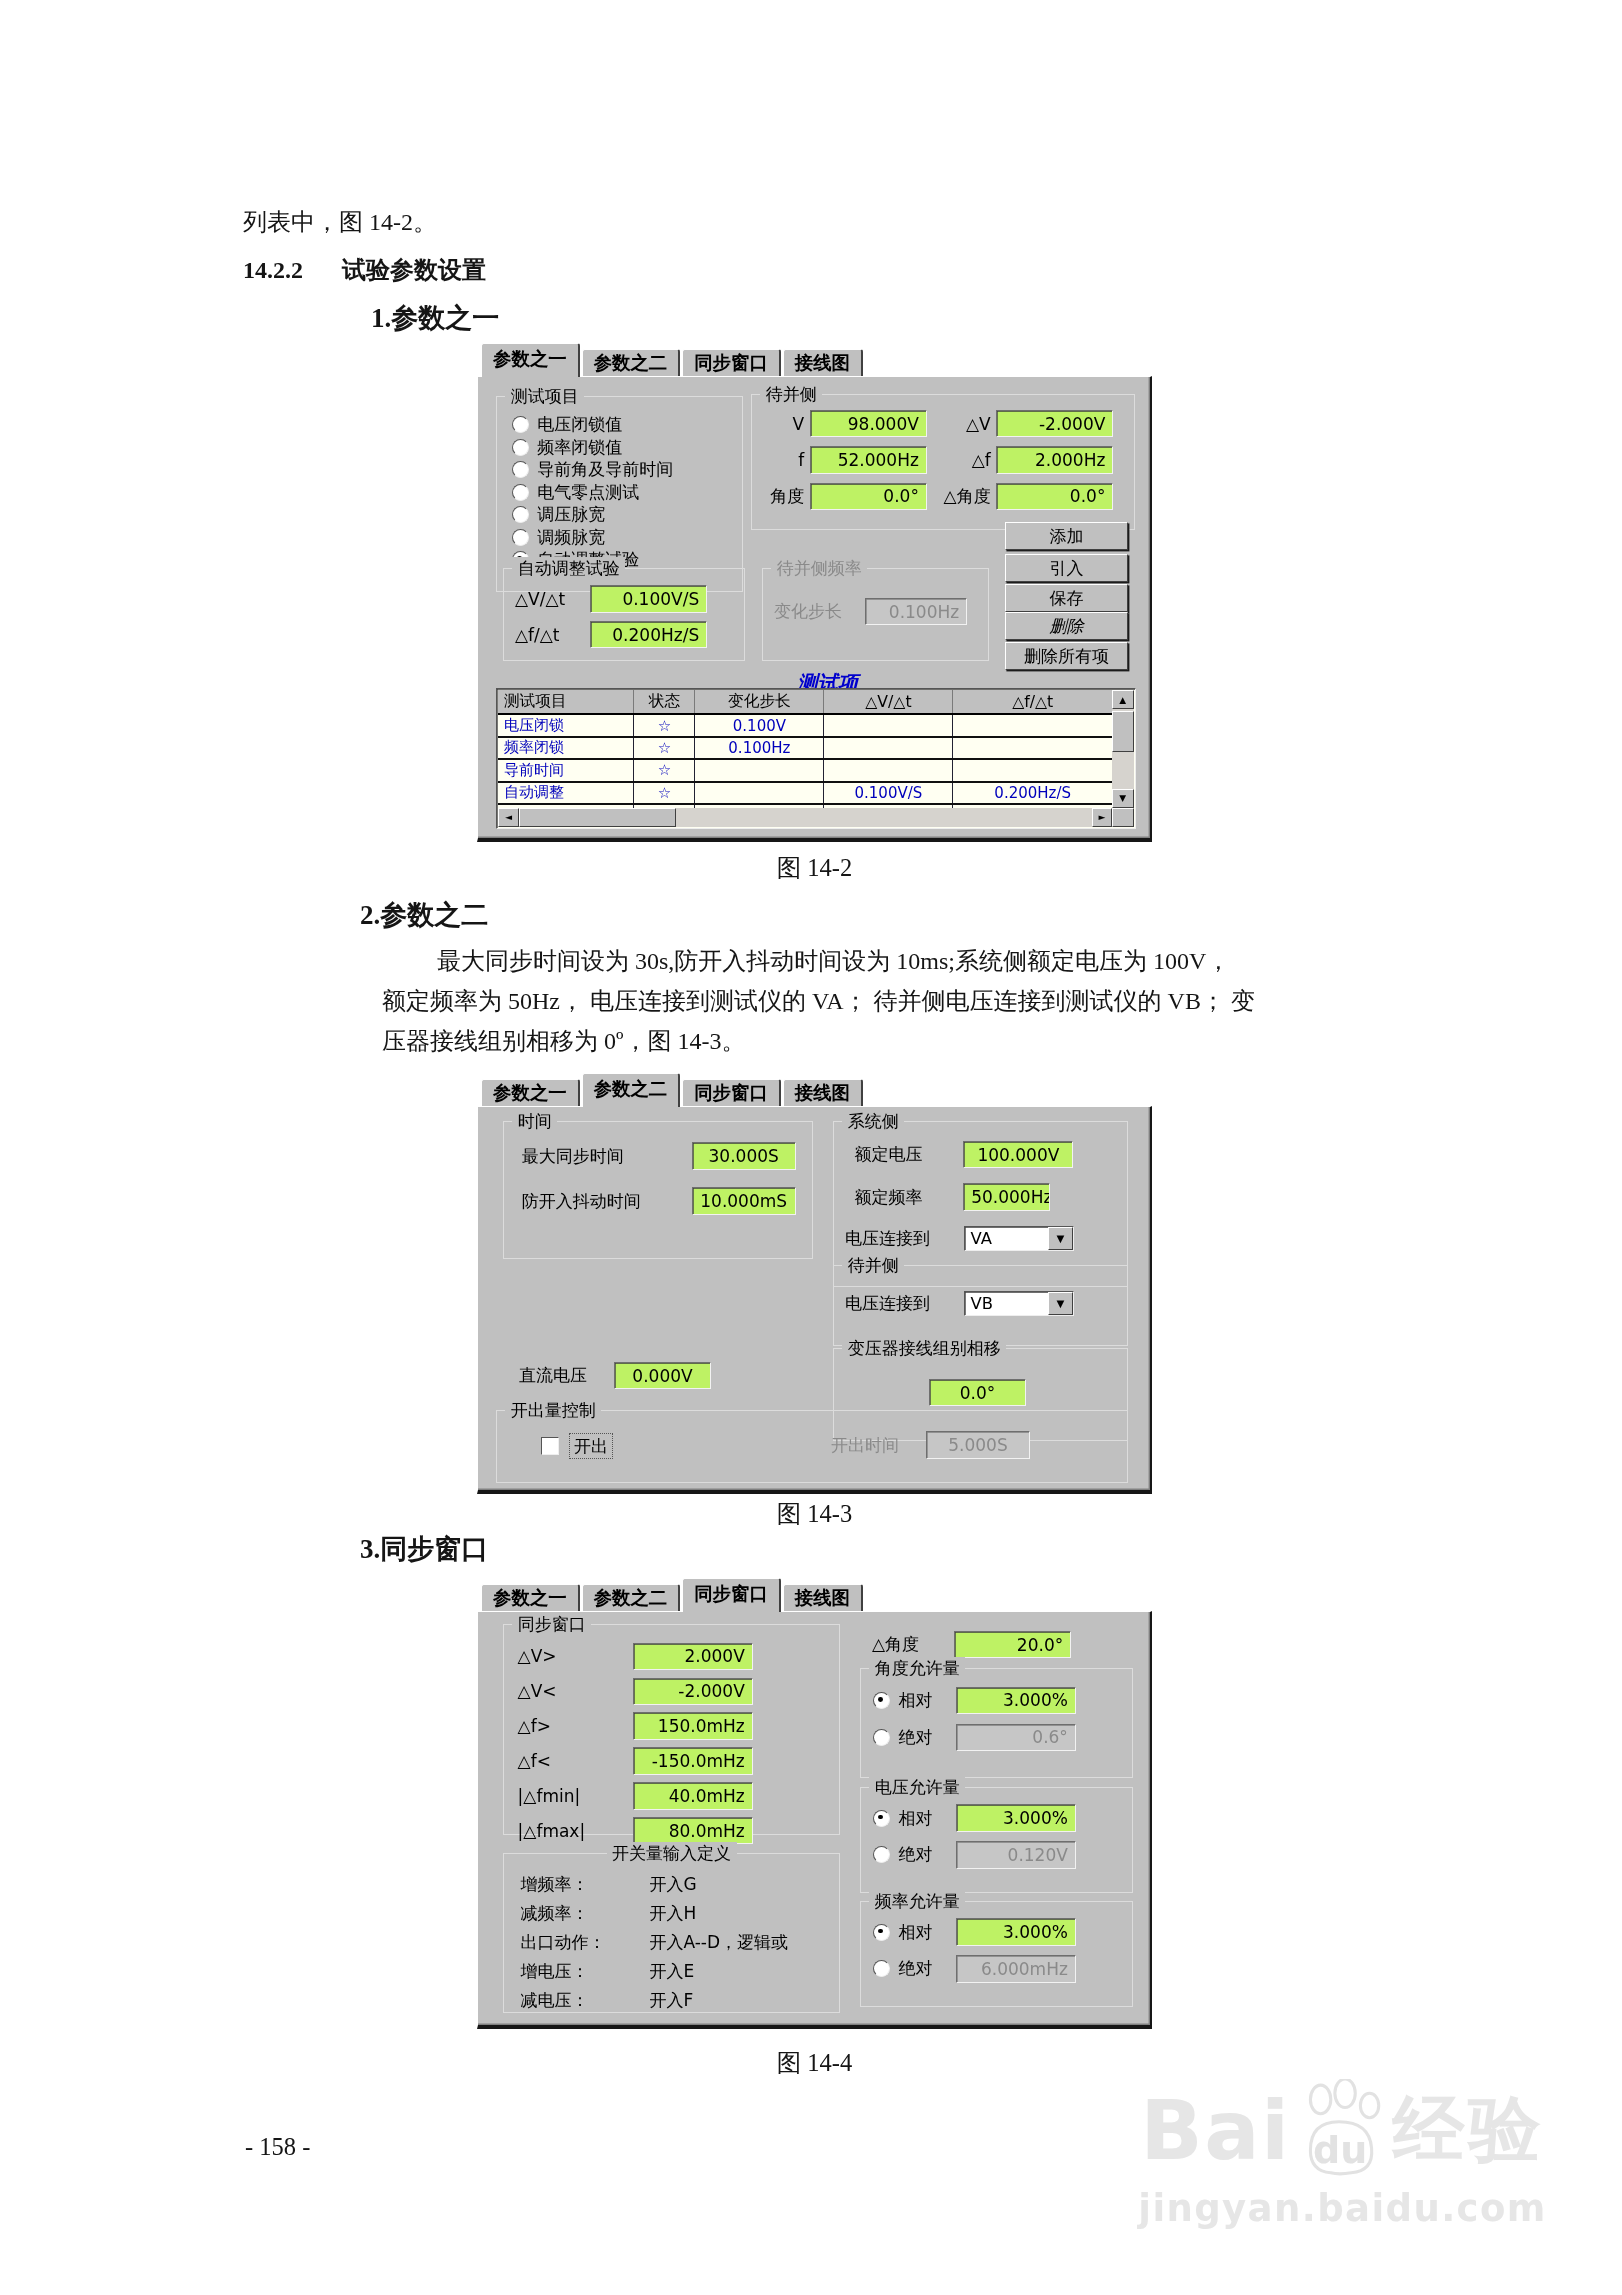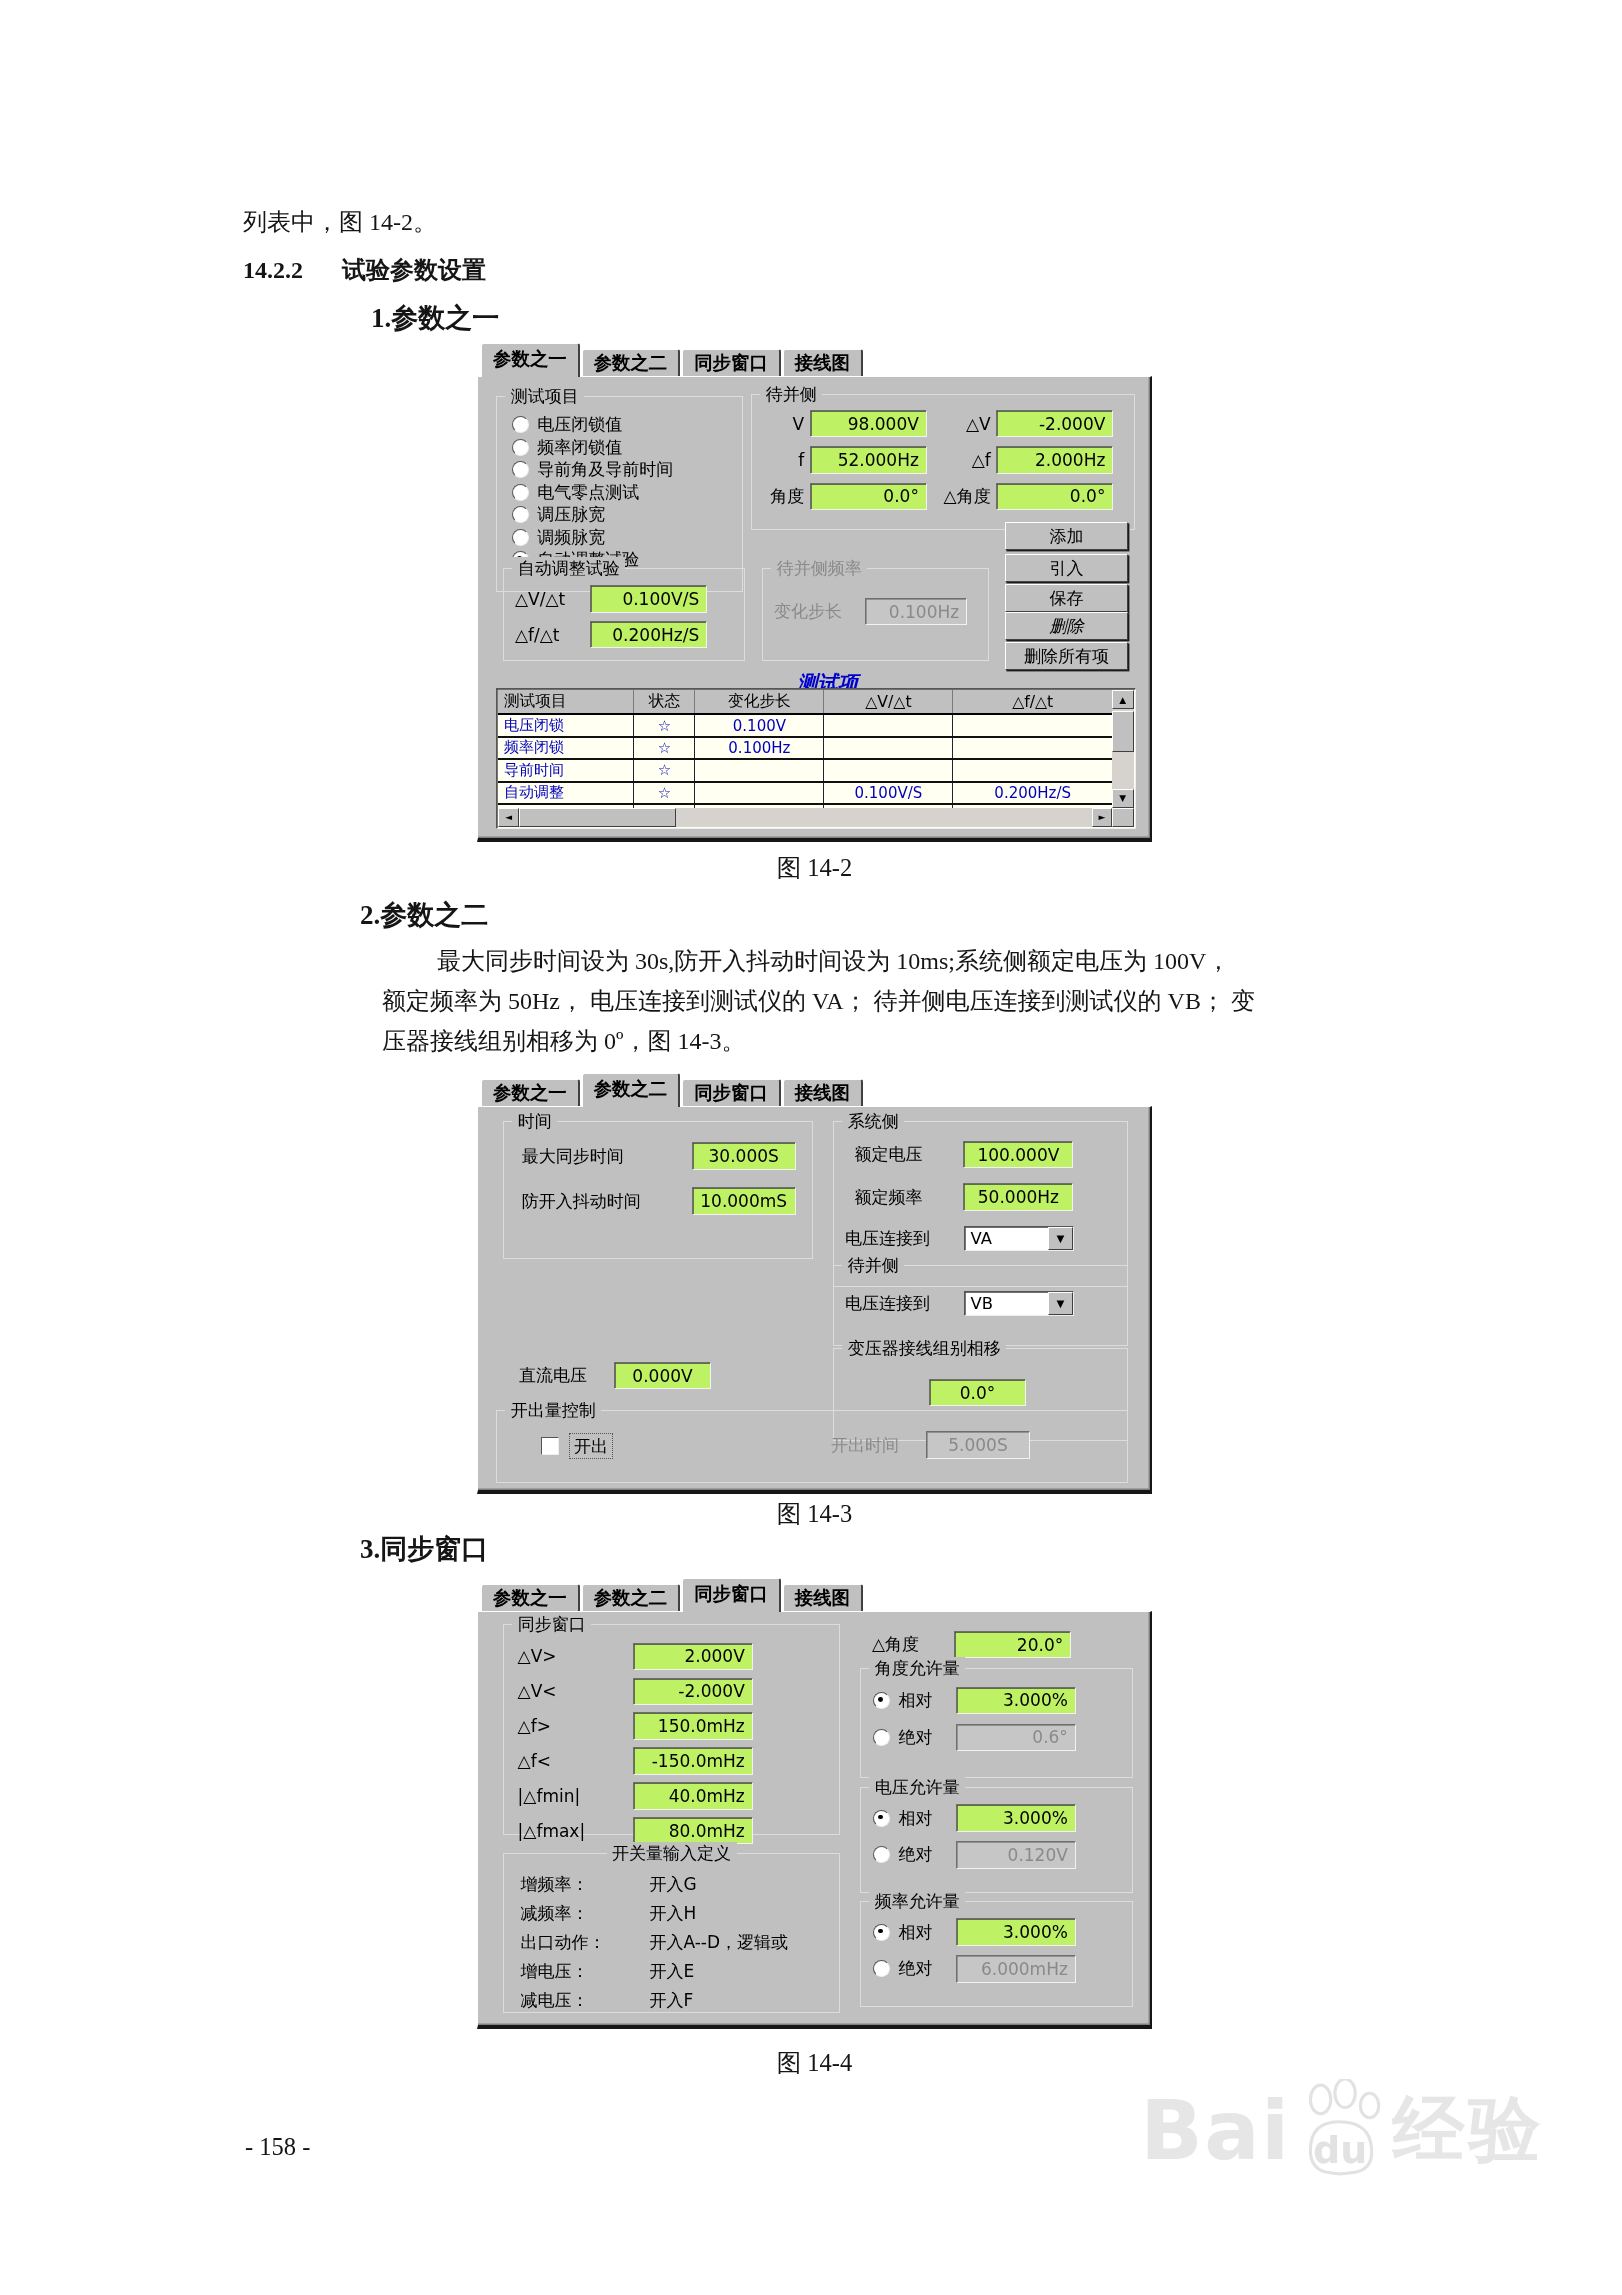--- a/index.html
+++ b/index.html
@@ -285,21 +285,21 @@
   </div>
 
   <div class="group" style="left:356px;top:48px;width:293px;height:164px;">
     <div class="legend">系统侧</div>
     <div class="row" style="margin:19px 0 0 20.4px;">
       <span class="lbl" style="width:109px;">额定电压</span>
       <span class="field center" style="width:110px;">100.000V</span>
     </div>
     <div class="row" style="margin:15px 0 0 20.4px;">
       <span class="lbl" style="width:109px;">额定频率</span>
-      <span class="field center" style="width:110px;">50.000Hz</span>
+      <span class="field center" style="width:87px;">50.000Hz</span>
     </div>
     <div class="row" style="margin:15px 0 0 11px;">
       <span class="lbl" style="width:119px;">电压连接到</span>
       <span class="dd" style="width:110px;">
         <span class="dd-val">VA</span>
         <span class="dd-btn">▼</span>
       </span>
     </div>
   </div>
 
@@ -468,14 +468,15 @@
       <svg width="102" height="102" viewBox="0 0 100 100">
         <ellipse cx="30" cy="20" rx="10" ry="14" fill="#ffffff" stroke="#e2e2e2" stroke-width="3"></ellipse>
         <ellipse cx="54" cy="14" rx="10" ry="14" fill="#ffffff" stroke="#e2e2e2" stroke-width="3"></ellipse>
         <ellipse cx="78" cy="26" rx="9" ry="12" fill="#ffffff" stroke="#e2e2e2" stroke-width="3"></ellipse>
         <path d="M20 70 Q20 42 48 42 Q78 42 80 68 Q82 90 60 92 Q48 94 40 92 Q20 90 20 70 Z" fill="#ffffff" stroke="#e2e2e2" stroke-width="3"></path>
       </svg>
       <span class="wm-du">du</span>
     </span>
     <span class="wm-cn">经验</span>
   </div>
+  <div class="wm-url">jingyan.baidu.com</div>
 </div>
 
 
 </body></html>

